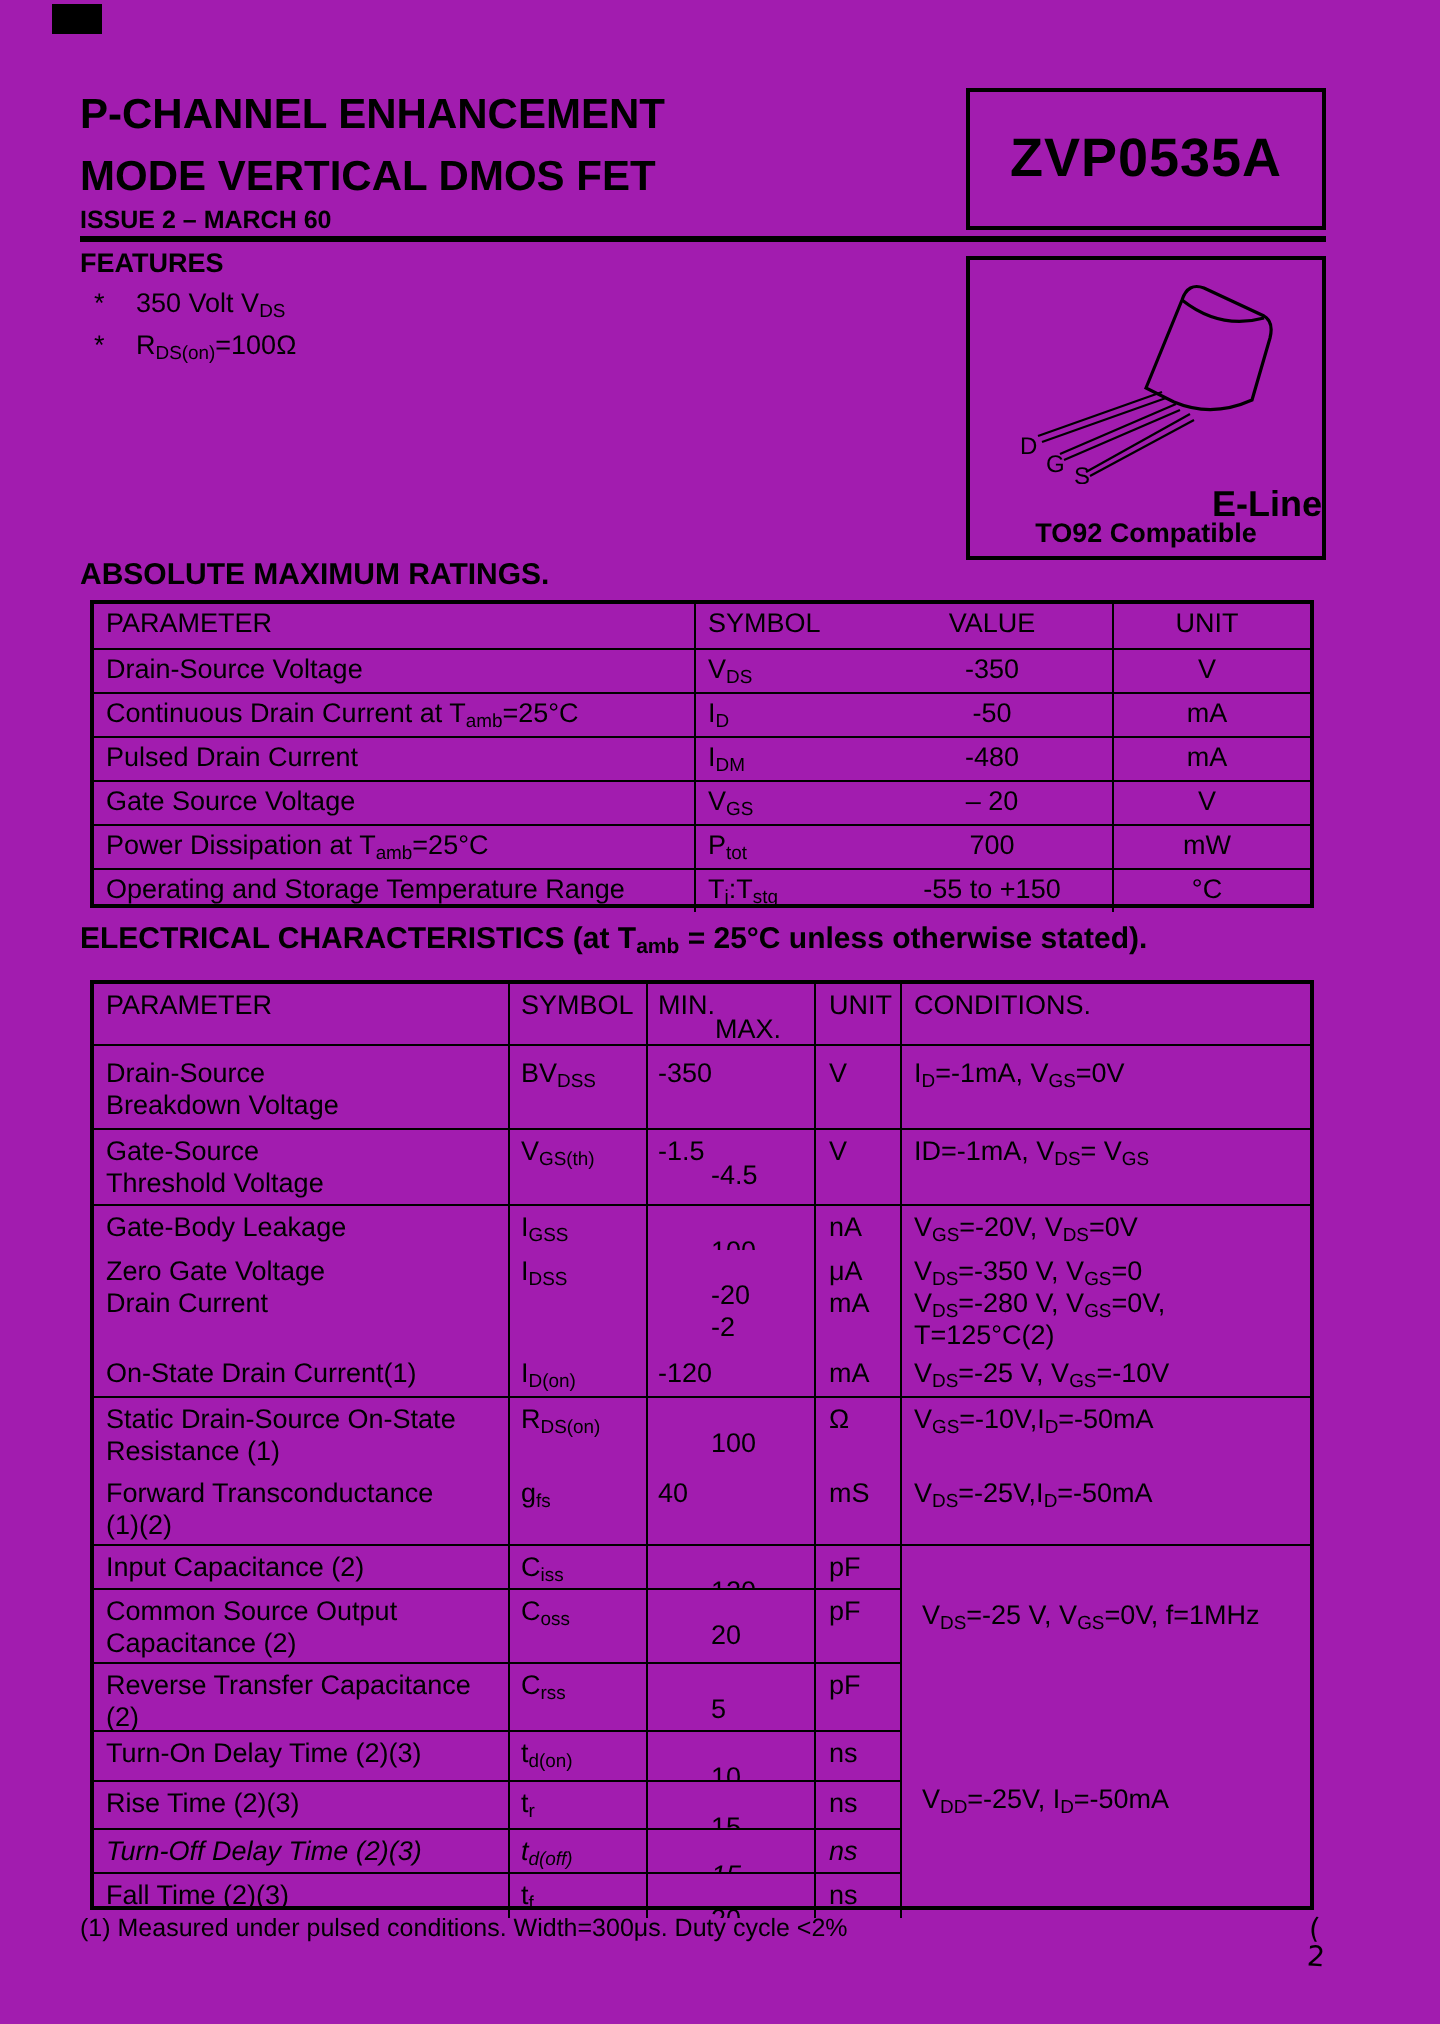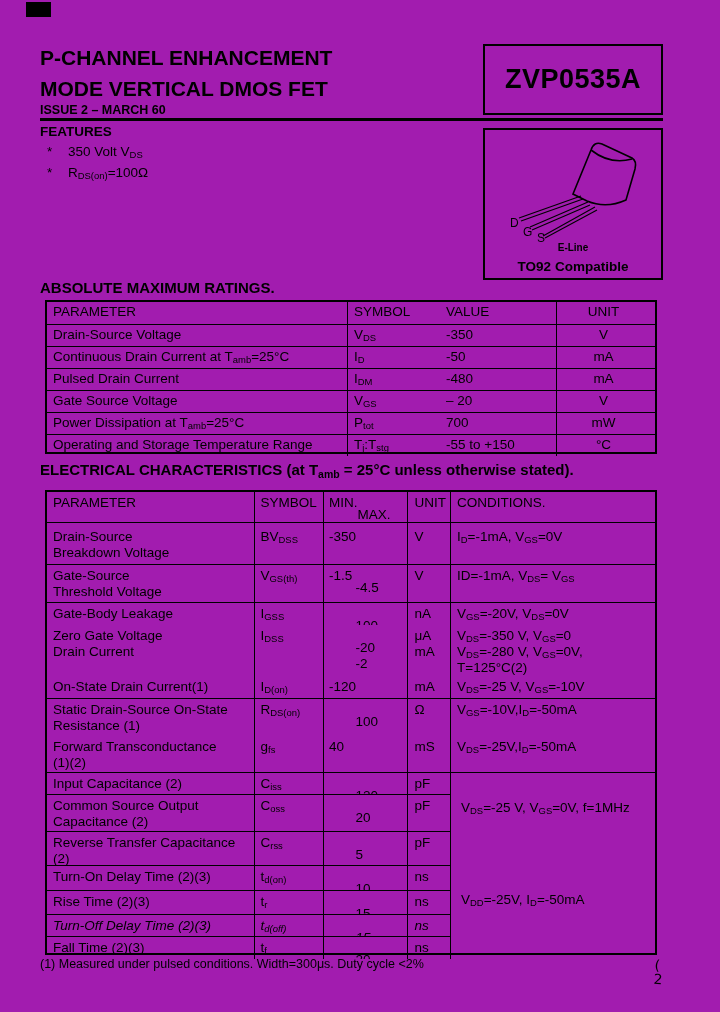--- a/index.html
+++ b/index.html
@@ -26,39 +26,39 @@
   .features-title { position:absolute; left:40px; top:124px; font-size:13.5px; font-weight:bold; }
   .feature { position:absolute; left:47px; font-size:13.5px; }
   .feature .txt { position:absolute; left:21px; top:0; width:300px; }
 
   
   .pkg-box {
     position:absolute; left:483px; top:128px; width:180px; height:152px;
     border:2px solid #000; box-sizing:border-box;
   }
   .pkg-box svg { position:absolute; left:0; top:2px; }
-  .pkg-cap1 { position:absolute; left:0; top:112px; width:100%; text-align:center; font-size:10px; font-weight:bold; }
+  .pkg-cap1 { position:absolute; left:0; top:112px; width:100%; text-align:right; font-size:18px; font-weight:bold; }
   .pkg-cap2 { position:absolute; left:0; top:129px; width:100%; text-align:center; font-size:13.5px; font-weight:bold; }
   .pin-label { font-size:12px; fill:#000; font-family:"Liberation Sans",sans-serif; }
 
   
   .sec-title { position:absolute; left:40px; font-size:15px; font-weight:bold; }
 
   
   .amr-table, .ec-table { position:absolute; left:45px; width:612px; border:2px solid #000; box-sizing:border-box; font-size:13.5px; line-height:16px; }
 
   
   .amr-table { top:300px; height:154px; }
   .arow { display:flex; height:22px; box-sizing:border-box; }
   .arow.sep { border-top:1.5px solid #000; }
   .ac { box-sizing:border-box; border-right:1.5px solid #000; padding:2px 5px 0 6px; overflow:hidden; white-space:pre-line; }
   .ap { width:301px; }
   .asv { width:209px; display:flex; padding:2px 0 0 0; }
   .asym { width:92px; padding-left:6px; }
-  .aval { flex:1; padding-right:10px; }
+  .aval { flex:1; text-align:center; padding-right:10px; }
   .au { flex:1; border-right:none; text-align:center; padding-left:0; }
 
   
   .ec-table { top:490px; height:465px; }
   .erow { display:flex; box-sizing:border-box; }
   .erow.sep, .eblock.sep { border-top:1.5px solid #000; }
   .eblock { box-sizing:border-box; }
   .erow.cellsep > .ec { border-top:1.5px solid #000; }
   .erow.cellsep > .ec.cd { border-top:none; }
   .ec { box-sizing:border-box; border-right:1.5px solid #000; padding:3px 4px 0 6px; white-space:pre-line; overflow:hidden; }

